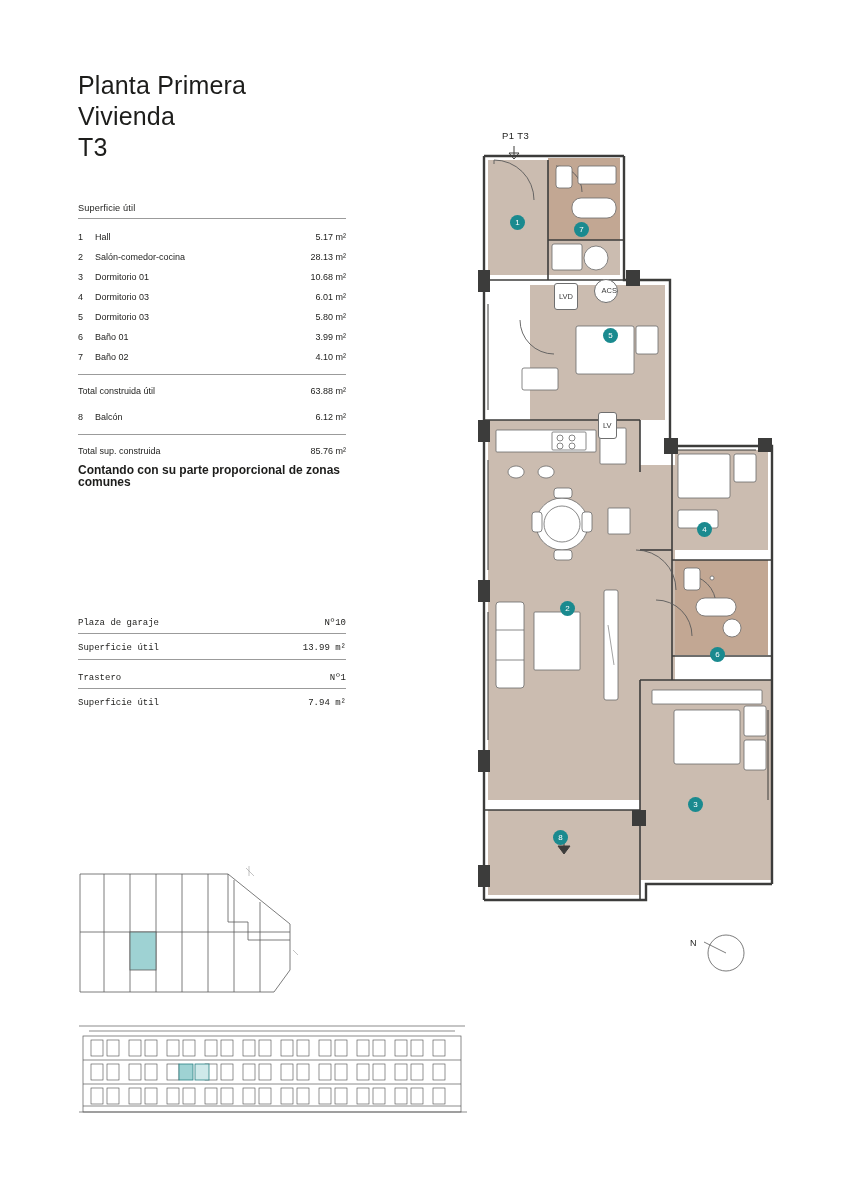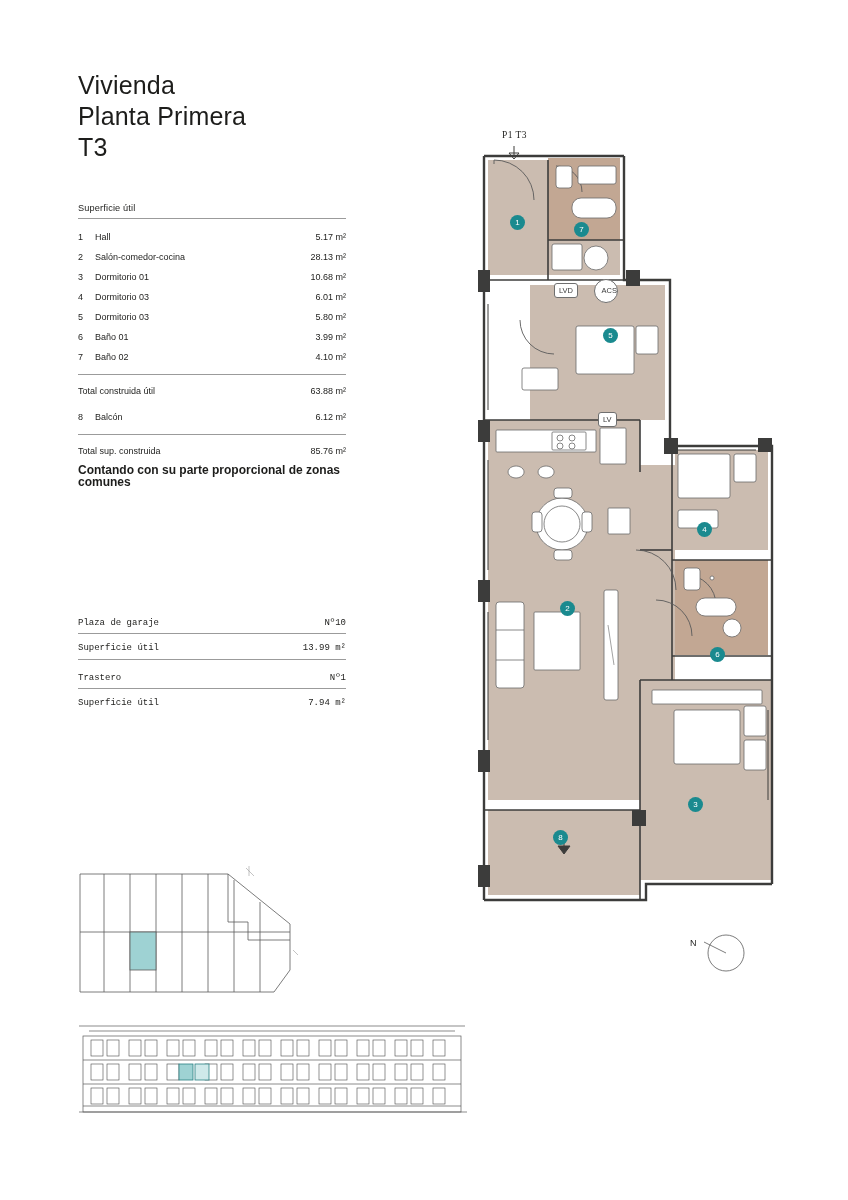--- a/index.html
+++ b/index.html
@@ -149,21 +149,20 @@
     width: 340px;
     height: 860px;
   }
   .plan-label {
     position: absolute;
     left: 502px;
     top: 130px;
     font-size: 9.5px;
     letter-spacing: 0.4px;
     color: #1d1d1b;
-    font-family: Liberation Serif, serif;
   }
   .entry-arrow {
     position: absolute;
     left: 506px;
     top: 146px;
     width: 16px;
     height: 18px;
   }
 
   
@@ -179,21 +178,21 @@
     text-align: center;
     font-family: "Liberation Sans", sans-serif;
   }
   .tag {
     position: absolute;
     border: 1px solid #6f6f6f;
     border-radius: 3px;
     background: #ffffff;
     font-size: 7.5px;
     color: #3a3a3a;
-    padding: 2px 4px;
+    padding: 8px 4px;
     line-height: 9px;
   }
   .tag.round {
     border-radius: 50%;
     width: 22px;
     height: 22px;
     padding: 0;
     line-height: 22px;
     text-align: right;
   }
@@ -211,22 +210,22 @@
     top: 10px;
     font-size: 9px;
   }
 </style>
 </head>
 <body>
 
 <div class="page">
 
   <div class="title-block">
+    <div class="title-line">Planta Primera</div>
     <div class="title-line">Vivienda</div>
-    <div class="title-line">Planta Primera</div>
     <div class="title-line">T3</div>
   </div>
 
   <div class="schedule">
     <div class="sec-head">
       <span>Superficie útil</span>
     </div>
 
     <div class="rows">
       <div class="row">

